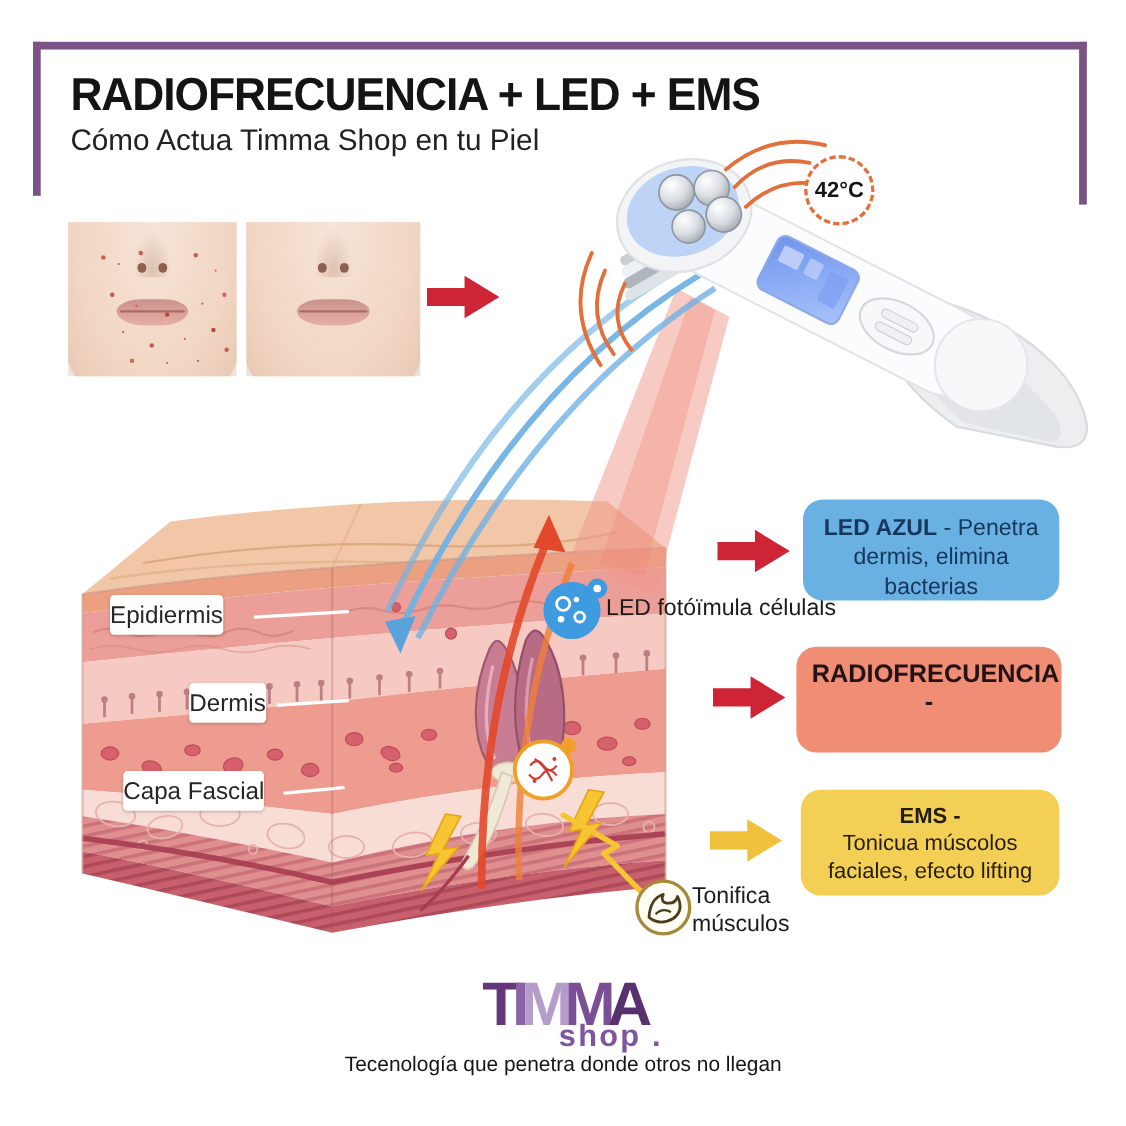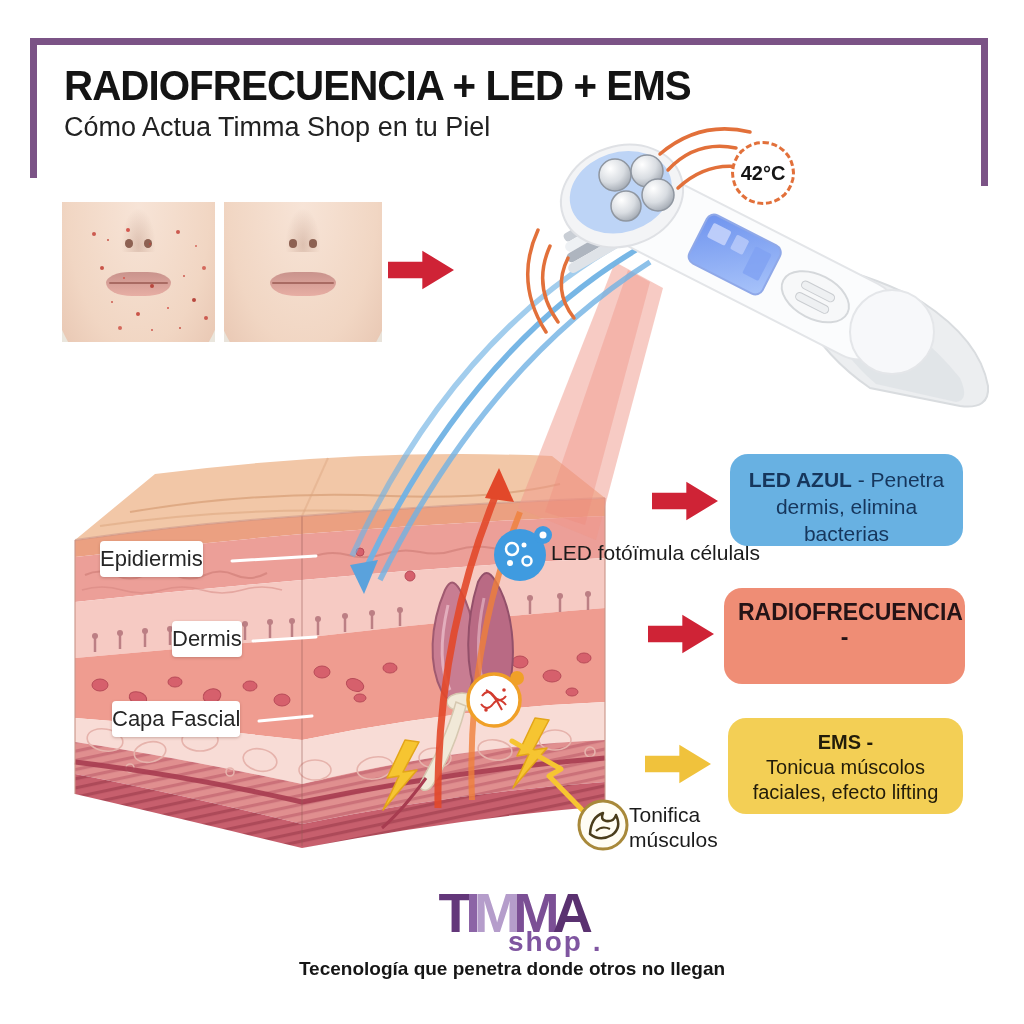--- a/index.html
+++ b/index.html
@@ -68,21 +68,21 @@
   .callout.c-ems{left:728px;top:718px;width:235px;height:96px;background:var(--yellow-box);color:#221c0a;font-size:20px;line-height:25px;text-align:center;}
   .callout .t-line{font-weight:700;display:block;}
   
   .logo{position:absolute;left:0;top:888px;width:1024px;text-align:center;
         font-size:56px;font-weight:800;letter-spacing:-0.13em;line-height:50px;}
   .logo span{padding:0;}
   .logo .l1{color:#63377a;} .logo .l2{color:#8c64a6;} .logo .l3{color:#b59dcb;}
   .logo .l4{color:#7b4f95;} .logo .l5{color:#5a3170;}
   .logo-sub{position:absolute;left:508px;top:926px;font-size:28px;font-weight:700;
             letter-spacing:2px;color:#7f55a0;}
-  .tagline{position:absolute;left:0;top:958px;width:1024px;text-align:center;font-size:19px;color:#161616;font-weight:bold;}
+  .tagline{position:absolute;left:0;top:958px;width:1024px;text-align:center;font-size:19px;color:#161616;}
   svg{position:absolute;overflow:visible;}
 </style>
 </head>
 <body>
 
 <div class="canvas">
 
   <div class="frame-top"></div>
   <div class="frame-left"></div>
   <div class="frame-right"></div>

